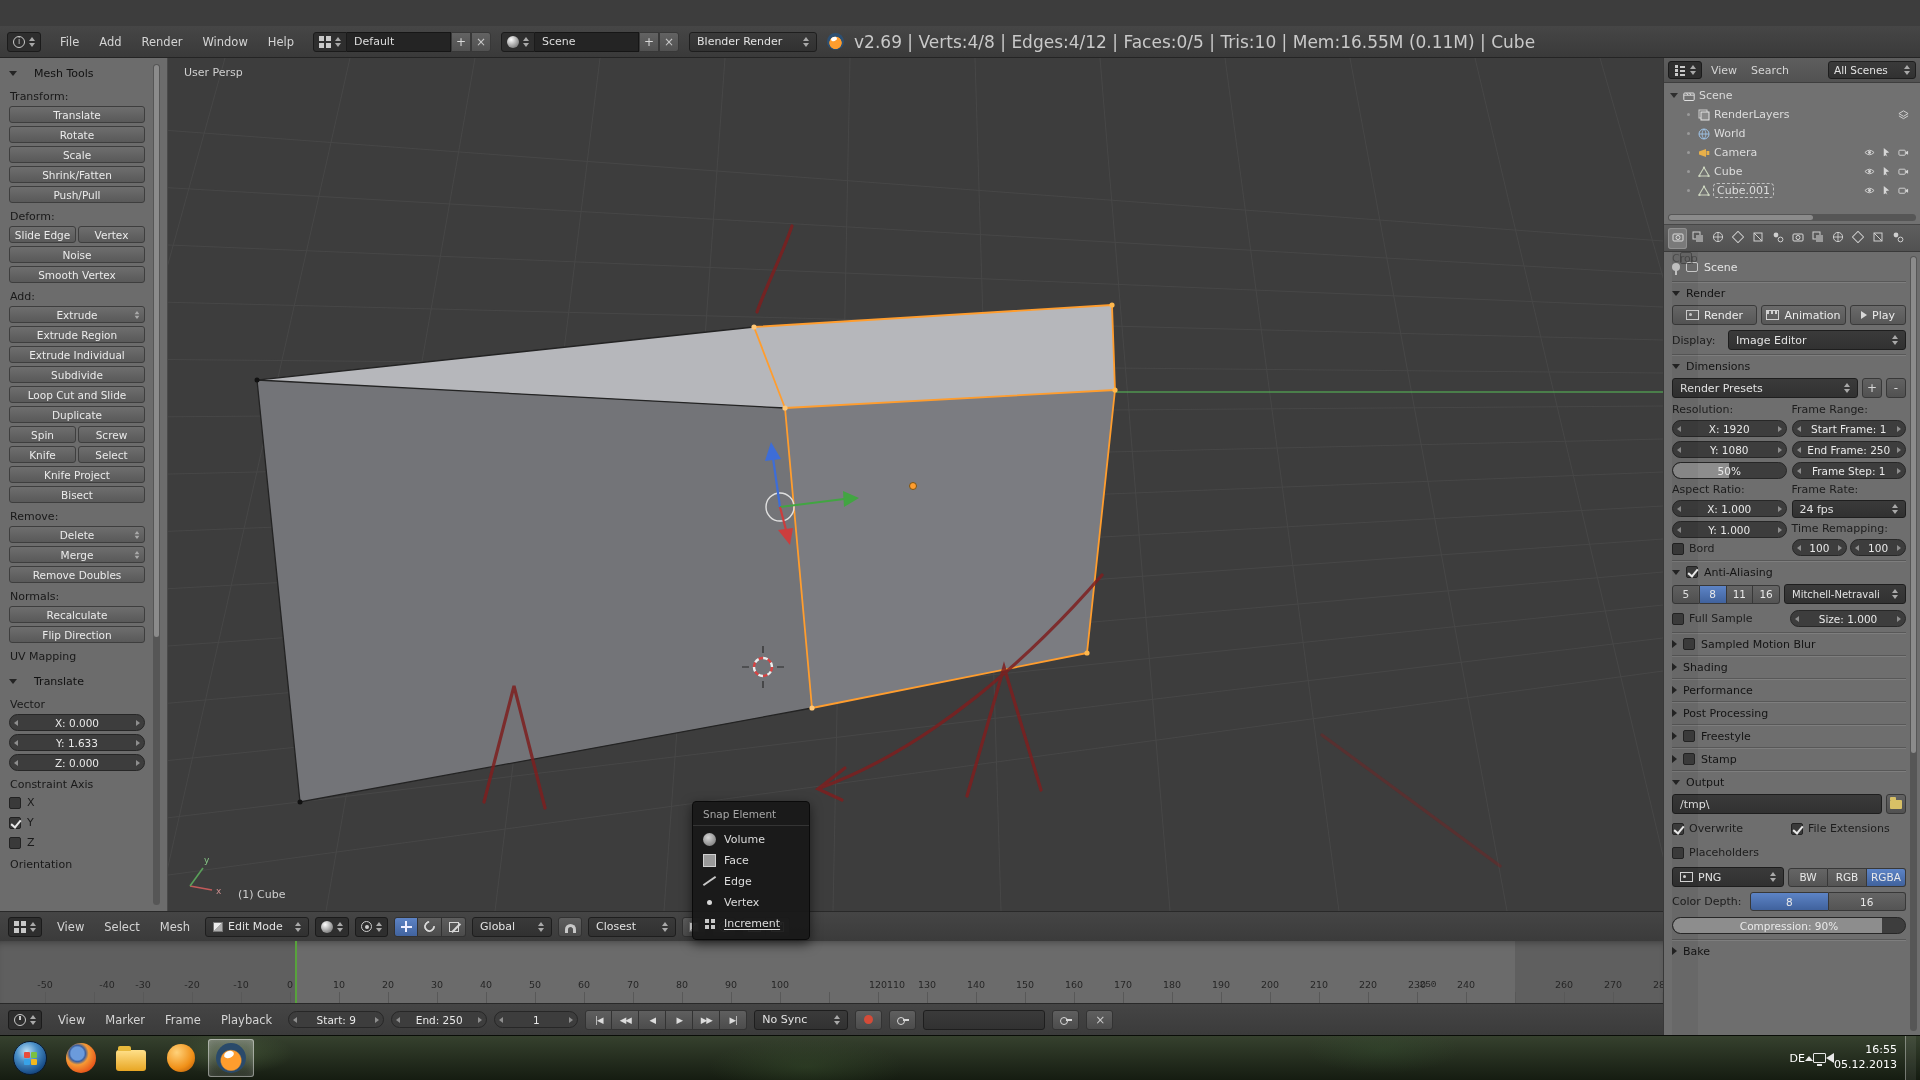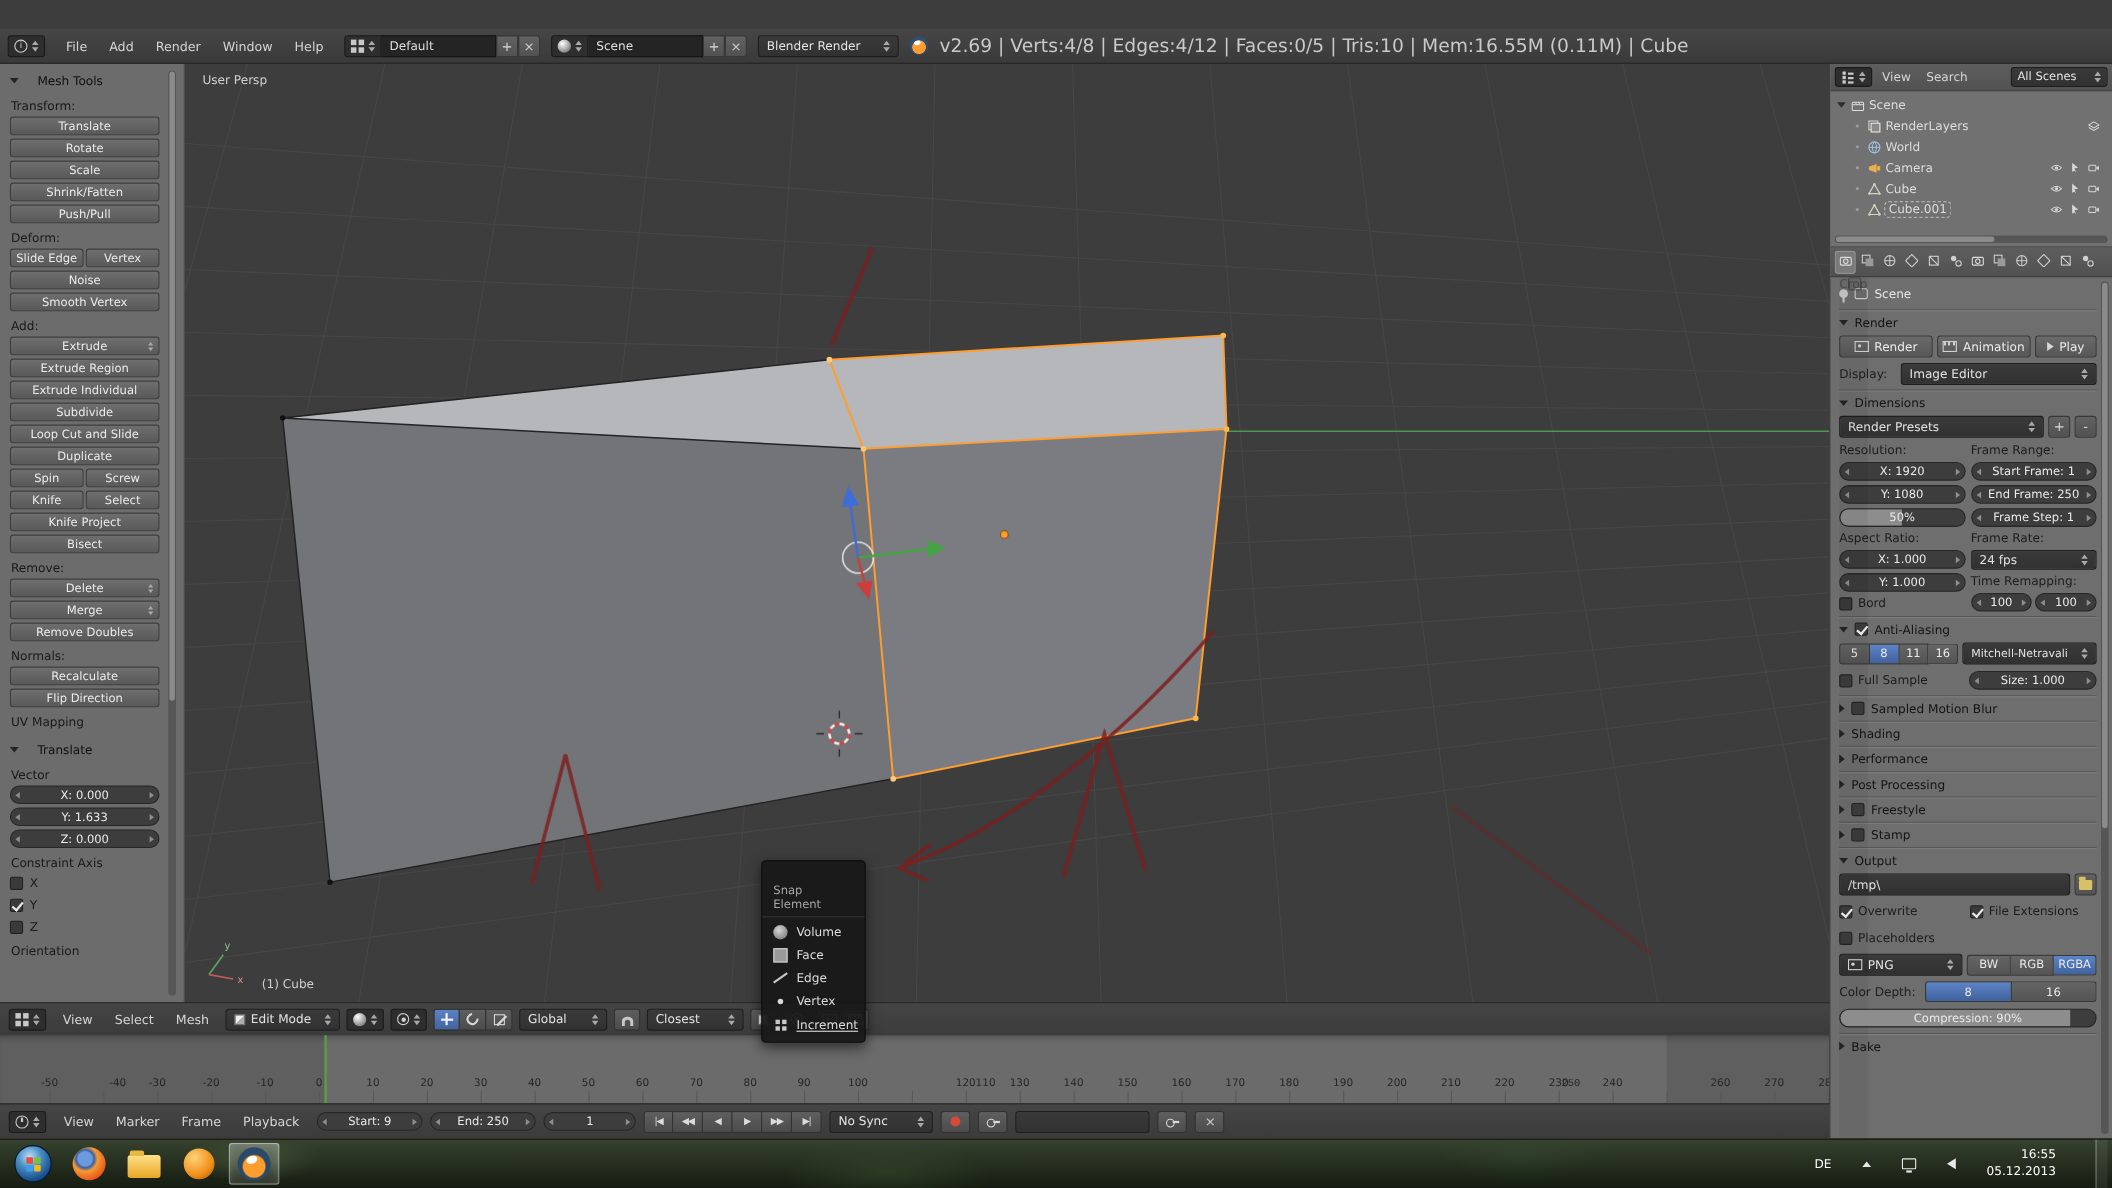--- a/index.html
+++ b/index.html
@@ -119,21 +119,21 @@
   .shelf-label{display:block;color:#191919;font-size:11px;margin:7px 0 3px 1px}
   .shelf-row{display:flex;gap:2px;margin-bottom:3px}
   .shelf-btn{position:relative;flex:1;height:17px;background:linear-gradient(#6e6e6e,#595959);border:1px solid #3e3e3e;border-radius:3px;color:#ebebeb;font-size:10.5px;display:flex;align-items:center;justify-content:center;white-space:nowrap;overflow:hidden}
   .shelf-btn .updn{position:absolute;right:4px;transform:scale(.8)}
   .op-field{width:136px;margin-bottom:3px}
   .chk-row{display:flex;align-items:center;gap:6px;height:17px;margin-bottom:3px}
   .chk-label{color:#1a1a1a;font-size:11px}
   .shelf-scroll{right:7px;top:6px;bottom:6px}
 
   
-  .snap-menu{position:absolute;left:692px;top:724px;width:95px;background:rgba(24,24,24,.94);border:1px solid #0a0a0a;border-radius:4px;padding:18px 0 5px;z-index:40;box-shadow:0 4px 12px rgba(0,0,0,.55)}
+  .snap-menu{position:absolute;left:692px;top:743px;width:118px;background:rgba(24,24,24,.94);border:1px solid #0a0a0a;border-radius:4px;padding:3px 0 5px;z-index:40;box-shadow:0 4px 12px rgba(0,0,0,.55)}
   .snap-title{color:#a6a6a6;font-size:10.5px;padding:3px 10px 5px;border-bottom:1px solid #343434;margin-bottom:3px}
   .snap-item{display:flex;align-items:center;gap:8px;height:21px;padding:0 10px;color:#dcdcdc;font-size:11px}
   .snap-item.selected .snap-label{text-decoration:underline;text-underline-offset:2px}
   .snap-ico{width:13px;height:13px;position:relative;display:inline-block;flex:none}
   .volume-icon{border-radius:50%;background:radial-gradient(circle at 40% 35%,#d6d6d6,#6a6a6a)}
   .face-icon{background:#9a9a9a;border:1px solid #d0d0d0}
   .edge-icon::before{content:"";position:absolute;left:-1px;right:-1px;top:5px;height:2px;background:#c8c8c8;transform:rotate(-35deg)}
   .vertex-icon::before{content:"";position:absolute;left:4px;top:4px;width:5px;height:5px;background:#d8d8d8;border-radius:50%}
   .increment-icon::before{content:"";position:absolute;left:2px;top:2px;width:3.5px;height:3.5px;background:#c8c8c8;box-shadow:6px 0 #c8c8c8,0 6px #c8c8c8,6px 6px #c8c8c8}
 
@@ -204,21 +204,21 @@
   .taskbar-apps{display:flex;align-items:center}
   .task-slot{width:46px;height:38px;display:flex;align-items:center;justify-content:center;border-radius:3px;margin:0 2px}
   .task-slot.active{background:linear-gradient(rgba(255,255,255,.26),rgba(255,255,255,.06));box-shadow:inset 0 0 0 1px rgba(255,255,255,.4),inset 0 0 10px rgba(255,255,255,.2)}
   .app-ico{display:block}
   .app-firefox{width:30px;height:30px;border-radius:50%;background:radial-gradient(circle at 38% 35%,#6b9bdc 0 24%,#3a5fa0 30%,#f59a35 42%,#e8551a 75%,#a33308 100%)}
   .app-explorer{width:30px;height:21px;background:linear-gradient(#ffe08a,#e8a623);border-radius:3px;position:relative;margin-top:5px}
   .app-explorer::before{content:"";position:absolute;top:-4px;left:2px;width:13px;height:5px;background:#e8b93c;border-radius:2px 2px 0 0}
   .app-app{width:28px;height:28px;border-radius:50%;background:radial-gradient(circle at 35% 30%,#ffd27a,#f09018 60%,#a84e06)}
   .app-blender{width:30px;height:30px;border-radius:50%;background:radial-gradient(circle at 50% 58%,#ff9d2e 0 42%,#2a4a6a 48% 100%);position:relative}
   .app-blender::before{content:"";position:absolute;left:8px;top:8px;width:10px;height:7px;background:#fff;border-radius:50%;transform:rotate(-20deg)}
-  .tray{margin-left:auto;display:flex;align-items:center;gap:28px;color:#fff}
+  .tray{margin-left:auto;display:flex;align-items:center;gap:0;color:#fff}
   .tray-up{width:0;height:0;border-left:4px solid transparent;border-right:4px solid transparent;border-bottom:5px solid #e8e8e8}
   .tray-net{width:13px;height:10px;border:1.5px solid #e8e8e8;border-radius:1px;position:relative}
   .tray-net::after{content:"";position:absolute;left:2.5px;bottom:-4px;width:5px;height:2px;background:#e8e8e8}
   .tray-vol{width:0;height:0;border-top:5px solid transparent;border-bottom:5px solid transparent;border-right:8px solid #e8e8e8}
   .tray-clock{display:flex;flex-direction:column;align-items:flex-end;font-size:11px;line-height:1.35;color:#fff}
   .show-desktop{width:11px;height:45px;border-left:1px solid rgba(255,255,255,.35);background:rgba(255,255,255,.07);margin-left:8px}
 </style>
 </head>
 <body>
 

